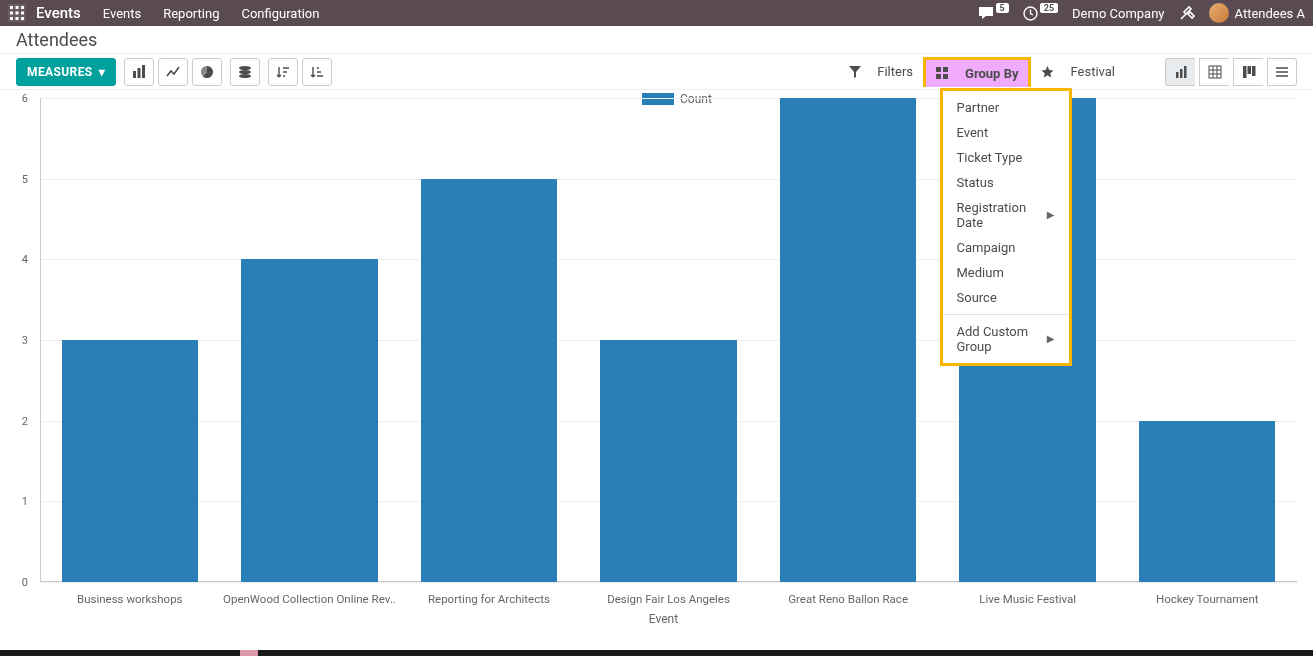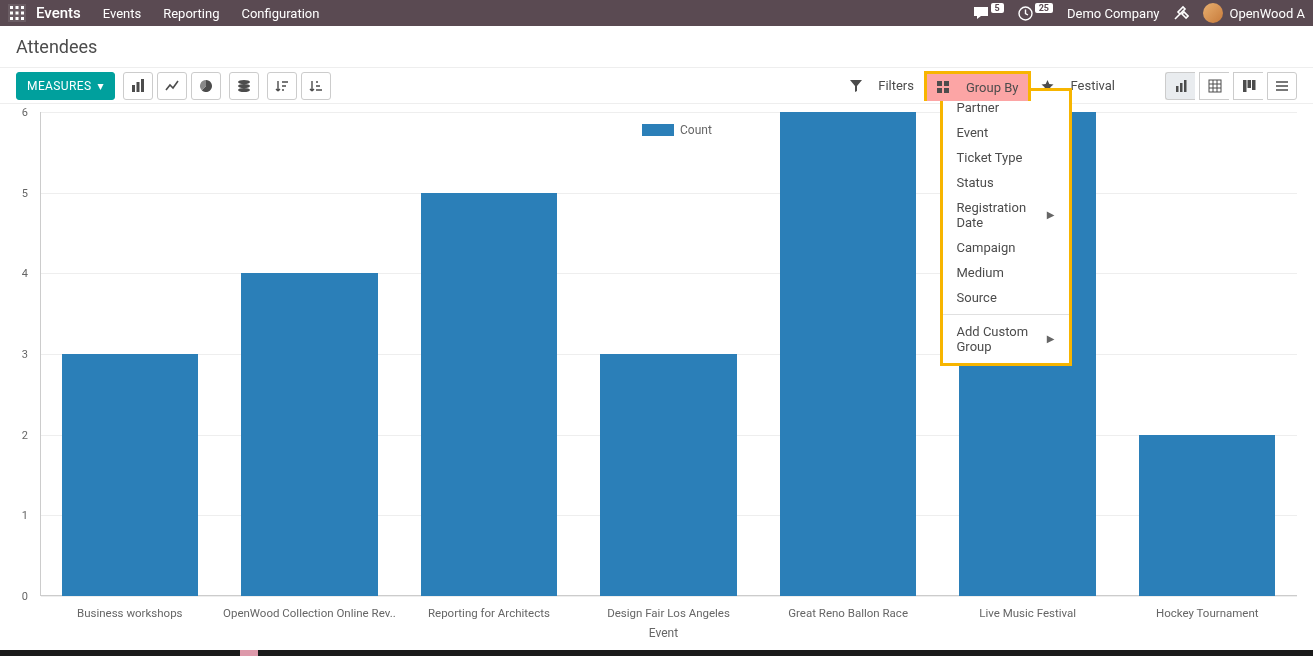--- a/index.html
+++ b/index.html
@@ -10,54 +10,54 @@
   .topnav .apps { width: 18px; height: 18px; background: rgba(255,255,255,0.1); display: flex; align-items: center; justify-content: center; margin-right: 10px; }
   .topnav .apps svg { width: 14px; height: 14px; }
   .topnav .brand { font-weight: 500; font-size: 15px; margin-right: 22px; }
   .topnav .navlink { margin-right: 22px; cursor: pointer; }
   .topnav .spacer { flex: 1; }
   .topnav .right-item { display: flex; align-items: center; margin-left: 14px; cursor: pointer; }
   .topnav .badge { background: #fff; color: #5a4a52; font-size: 9px; font-weight: bold; padding: 0 4px; border-radius: 2px; margin-left: 2px; position: relative; top: -5px; }
   .topnav .avatar { width: 20px; height: 20px; border-radius: 50%; background: linear-gradient(135deg,#e8b070,#c77a3a); margin-right: 6px; }
 
   
-  .titlerow { display: flex; align-items: center; height: 42px; padding: 0 16px; border-bottom: 1px solid #eee; }
+  .titlerow { display: flex; align-items: center; height: 28px; padding: 0 16px; border-bottom: 1px solid #eee; }
   .titlerow h1 { font-size: 18px; font-weight: 400; color: #4c4c4c; }
   .titlerow .spacer { flex: 1; }
   .titlerow .search { border: none; outline: none; font-size: 14px; width: 300px; color: #888; }
 
   
   .toolbar { display: flex; align-items: center; height: 36px; padding: 0 16px; border-bottom: 1px solid #eee; }
   .btn { display: inline-flex; align-items: center; justify-content: center; height: 28px; padding: 0 10px; font-size: 12px; border: 1px solid #ccc; background: #fff; cursor: pointer; border-radius: 3px; }
   .btn + .btn { margin-left: 4px; }
-  .btn.primary { background: #00a09d; border-color: #00a09d; color: #fff; font-weight: 400; letter-spacing: 0.4px; }
+  .btn.primary { background: #00a09d; border-color: #00a09d; color: #fff; font-weight: 700; letter-spacing: 0.4px; }
   .btn.primary .caret { margin-left: 6px; }
   .btn.flat { border: none; color: #00a09d; font-weight: 500; letter-spacing: 0.3px; }
   .icon-btn { width: 30px; padding: 0; }
   .toolbar-group { display: flex; align-items: center; margin-left: 8px; }
   .toolbar .spacer { flex: 1; }
   .toolbar .right { display: flex; align-items: center; position: relative; }
   .filter-btn { display: inline-flex; align-items: center; font-size: 13px; color: #4c4c4c; cursor: pointer; padding: 6px 10px; gap: 12px; }
   .filter-btn svg, .filter-btn .ic { margin-right: 4px; }
-  .filter-btn.highlight { border: 3px solid #f7b500; border-bottom: none; position: relative; z-index: 22; background: #fca5a5; }
+  .filter-btn.highlight { border: 3px solid #f7b500; border-bottom: none; position: relative; z-index: 22; background: #f0abfc; font-weight: bold; }
   .view-switch { display: flex; margin-left: 40px; }
   .view-switch .btn { border-radius: 0; border-right: none; }
   .view-switch .btn:first-child { border-top-left-radius: 3px; border-bottom-left-radius: 3px; }
   .view-switch .btn:last-child { border-top-right-radius: 3px; border-bottom-right-radius: 3px; border-right: 1px solid #ccc; }
   .view-switch .btn.active { background: #e9ecef; }
 
   
   .dropdown { position: absolute; top: 29px; left: 738px; width: 132px; background: #fff; border: 3px solid #f7b500; border-top-left-radius: 0; z-index: 20; padding: 4px 0; }
   .dropdown .item { padding: 5px 14px; font-size: 13px; color: #4c4c4c; cursor: pointer; display: flex; align-items: center; justify-content: space-between; }
   .dropdown .divider { height: 1px; background: #e0e0e0; margin: 4px 0; }
   .dropdown .chev { font-size: 10px; color: #666; }
 
   
   .chart-wrap { position: relative; padding: 8px 16px 0 16px; }
-  .legend { position: absolute; top: 19px; left: 642px; display: flex; align-items: center; font-size: 12px; color: #666; }
+  .legend { position: absolute; top: 2px; left: 642px; display: flex; align-items: center; font-size: 12px; color: #666; }
   .legend .swatch { width: 32px; height: 12px; background: #2b7fb8; margin-right: 6px; }
   .plot { position: relative; height: 520px; margin-left: 14px; }
   .yaxis { position: absolute; left: -14px; top: 0; bottom: 36px; width: 14px; }
   .ytick { position: absolute; right: 2px; font-size: 11px; color: #666; transform: translateY(-50%); }
   .grid { position: absolute; left: 10px; right: 0; top: 0; bottom: 36px; border-left: 1px solid #ccc; border-bottom: 1px solid #ccc; }
   .gline { position: absolute; left: 0; right: 0; height: 1px; background: #eee; }
   .bars { position: absolute; left: 10px; right: 0; top: 0; bottom: 36px; display: flex; align-items: flex-end; }
   .barcol { flex: 1; display: flex; flex-direction: column; align-items: center; justify-content: flex-end; }
   .bar { width: 76%; background: #2b7fb8; }
   .xlabels { position: absolute; left: 10px; right: 0; bottom: 12px; display: flex; }
@@ -108,21 +108,21 @@
       <span>Demo Company</span>
     </div>
   <div class="right-item">
     <svg width="16" height="16" viewBox="0 0 16 16">
         <path stroke="#fff" stroke-width="1.6" fill="none" d="M3 13l4-4m0 0l-2-2 5-5 2 2-5 5zm-4 4l-1 1"></path>
         <path stroke="#fff" stroke-width="1.6" fill="none" d="M13 13l-4-4 2-2 4 4z"></path>
       </svg>
   </div>
   <div class="right-item">
     <div class="avatar"></div>
-    <span>OpenWood A</span>
+    <span>Attendees A</span>
   </div>
 </div>
 
 <div class="titlerow">
   <h1>Attendees</h1>
   <div class="spacer"></div>
 </div>
 
 <div class="toolbar">
   <button class="btn primary">

